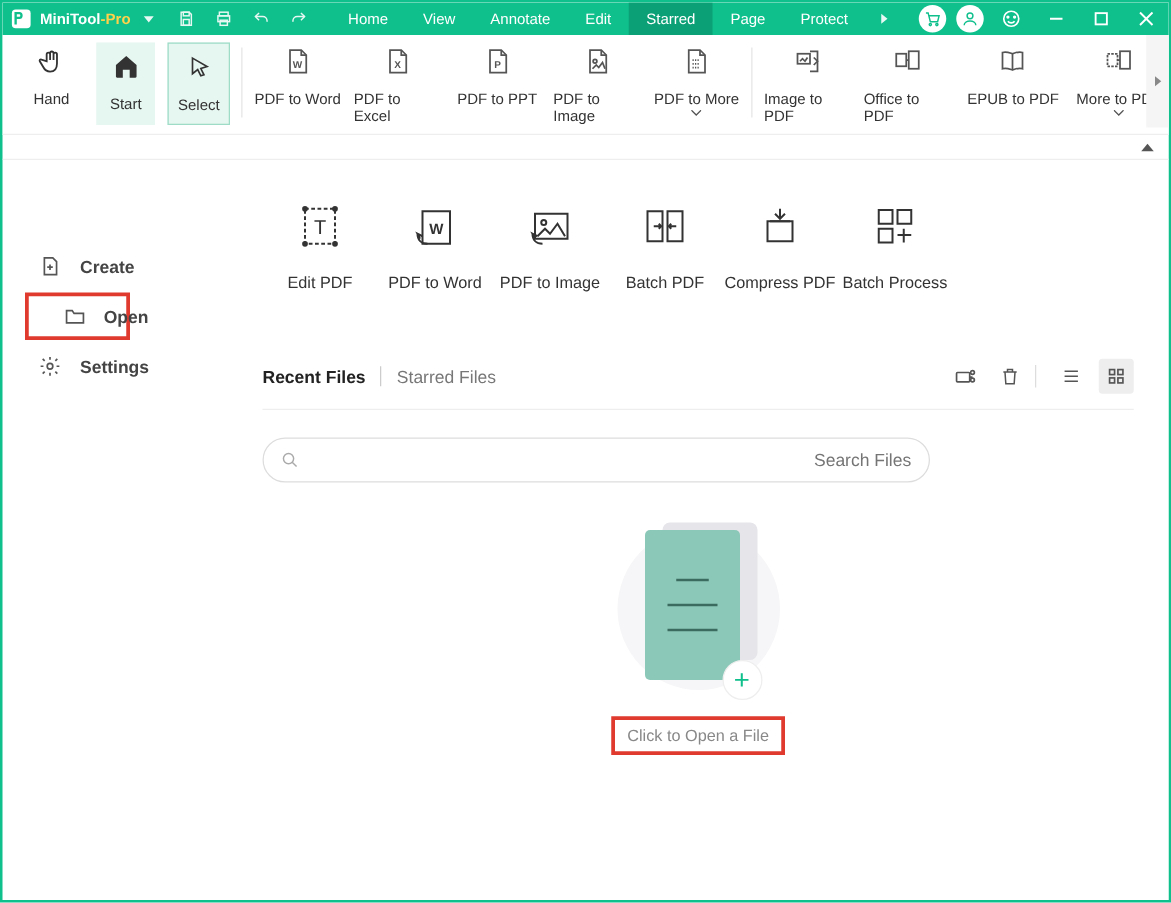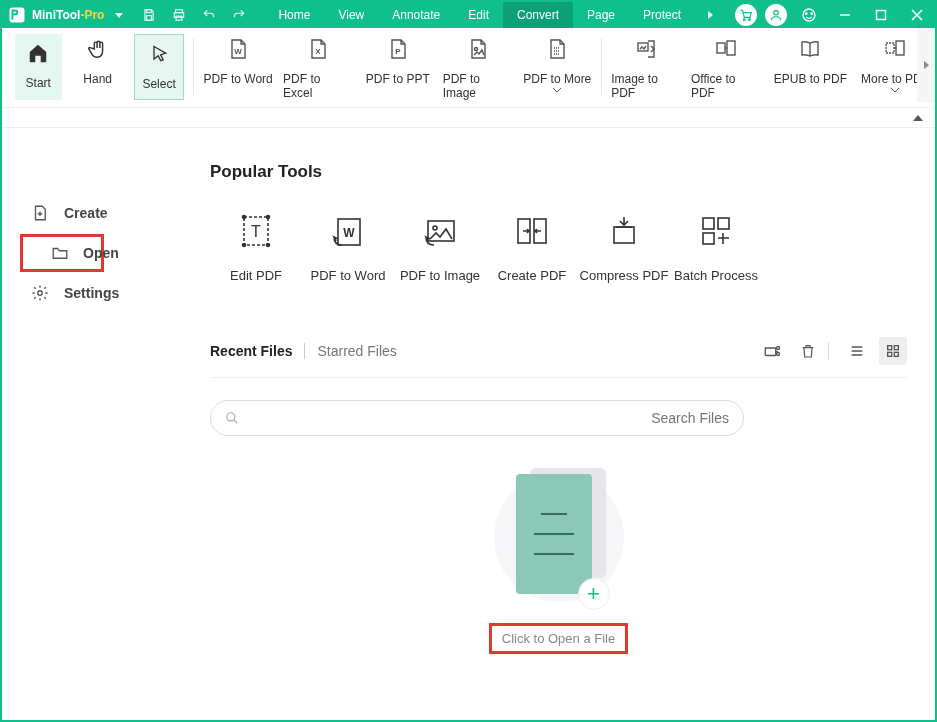--- a/index.html
+++ b/index.html
@@ -122,21 +122,21 @@
     <div class="menu-item">
         <span>View</span>
       </div>
     <div class="menu-item">
         <span>Annotate</span>
       </div>
     <div class="menu-item">
         <span>Edit</span>
       </div>
     <div class="menu-item active">
-        <span>Convert</span>
+        <span>Starred</span>
       </div>
     <div class="menu-item">
         <span>Page</span>
       </div>
     <div class="menu-item">
         <span>Protect</span>
       </div>
   </div>
 
   <div class="small-btn">
@@ -176,35 +176,35 @@
     </div>
   <div class="win-btn">
       <svg width="12" height="12">
         <line x1="1" y1="1" x2="11" y2="11" stroke="#fff" stroke-width="1.5"></line>
         <line x1="11" y1="1" x2="1" y2="11" stroke="#fff" stroke-width="1.5"></line>
       </svg>
     </div>
 </div>
 
 <div class="ribbon">
+  <div class="tool">
+    <div class="ticon">
+        <svg width="22" height="22" viewBox="0 0 24 24" fill="none" stroke="#333" stroke-width="1.6">
+          <path d="M8 12V6a1.5 1.5 0 013 0v5V5a1.5 1.5 0 013 0v6V6a1.5 1.5 0 013 0v8c0 4-2 7-6 7-3 0-5-2-6-4l-3-5c-.5-1 .5-2 1.5-1.5L8 12z"></path>
+        </svg>
+      </div>
+    <span>Hand</span>
+  </div>
   <div class="tool sel start">
     <div class="ticon">
         <svg width="22" height="22" viewBox="0 0 24 24" fill="#333">
           <path d="M3 11l9-8 9 8v10a1 1 0 01-1 1h-5v-7h-6v7H4a1 1 0 01-1-1z"></path>
         </svg>
       </div>
     <span>Start</span>
-  </div>
-  <div class="tool">
-    <div class="ticon">
-        <svg width="22" height="22" viewBox="0 0 24 24" fill="none" stroke="#333" stroke-width="1.6">
-          <path d="M8 12V6a1.5 1.5 0 013 0v5V5a1.5 1.5 0 013 0v6V6a1.5 1.5 0 013 0v8c0 4-2 7-6 7-3 0-5-2-6-4l-3-5c-.5-1 .5-2 1.5-1.5L8 12z"></path>
-        </svg>
-      </div>
-    <span>Hand</span>
   </div>
   <div class="tool sel select">
     <div class="ticon">
         <svg width="20" height="22" viewBox="0 0 24 24" fill="none" stroke="#333" stroke-width="1.6">
           <path d="M6 3l14 8-6 2 3 6-3 1-3-6-5 4z"></path>
         </svg>
       </div>
     <span>Select</span>
   </div>
   <div class="sep"></div>
@@ -342,21 +342,20 @@
           <svg width="18" height="18" viewBox="0 0 24 24" fill="none" stroke="#555" stroke-width="1.8">
             <circle cx="12" cy="12" r="3"></circle>
             <path d="M12 2v3M12 19v3M4.2 4.2l2.1 2.1M17.7 17.7l2.1 2.1M2 12h3M19 12h3M4.2 19.8l2.1-2.1M17.7 6.3l2.1-2.1"></path>
           </svg>
         </div>
       <span>Settings</span>
     </div>
   </div>
 
   <div class="content">
-    <div class="section-title">Popular Tools</div>
 
     <div class="pop-tools">
       <div class="pop-tool">
         <div class="picon">
             <svg width="36" height="36" viewBox="0 0 36 36" fill="none" stroke="#333" stroke-width="1.6">
               <rect x="6" y="4" width="24" height="28" stroke-dasharray="3 2"></rect>
               <text x="18" y="24" font-size="16" text-anchor="middle" stroke="none" fill="#333">T</text>
               <circle cx="6" cy="4" r="1.5" fill="#333"></circle>
               <circle cx="30" cy="4" r="1.5" fill="#333"></circle>
               <circle cx="6" cy="32" r="1.5" fill="#333"></circle>
@@ -387,21 +386,21 @@
         <span>PDF to Image</span>
       </div>
       <div class="pop-tool">
         <div class="picon">
             <svg width="36" height="36" viewBox="0 0 36 36" fill="none" stroke="#333" stroke-width="1.6">
               <rect x="4" y="6" width="12" height="24"></rect>
               <rect x="20" y="6" width="12" height="24"></rect>
               <path d="M9 18h6M21 18h6M13 16l2 2-2 2M23 16l-2 2 2 2"></path>
             </svg>
           </div>
-        <span>Create PDF</span>
+        <span>Batch PDF</span>
       </div>
       <div class="pop-tool">
         <div class="picon">
             <svg width="36" height="36" viewBox="0 0 36 36" fill="none" stroke="#333" stroke-width="1.6">
               <rect x="8" y="14" width="20" height="16"></rect>
               <path d="M18 4v8M14 8l4 4 4-4M10 14h16"></path>
             </svg>
           </div>
         <span>Compress PDF</span>
       </div>

